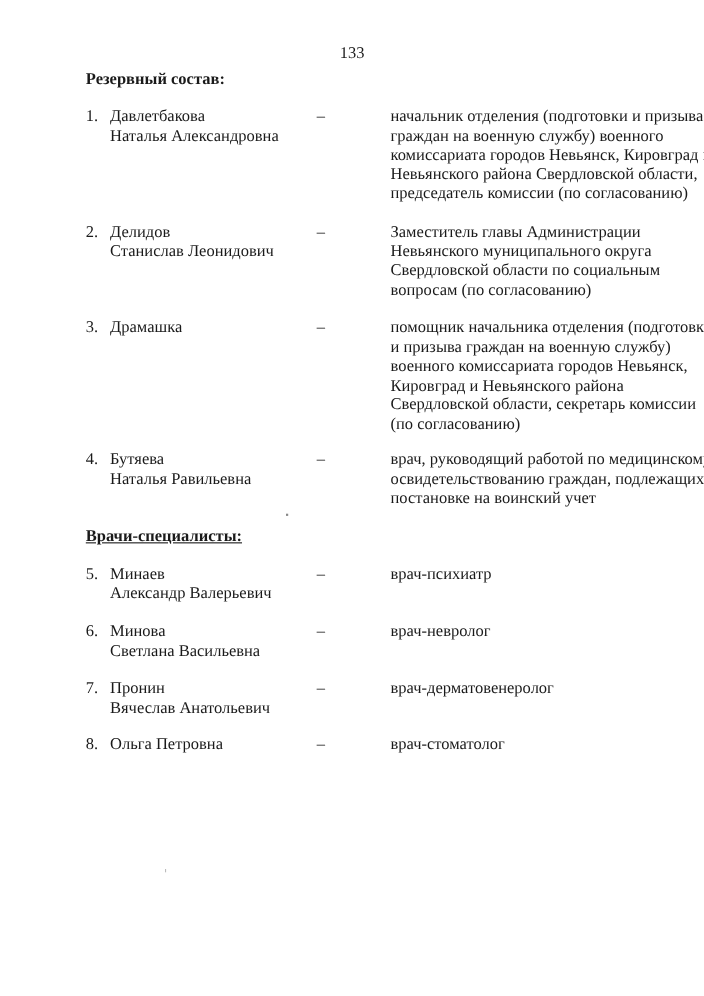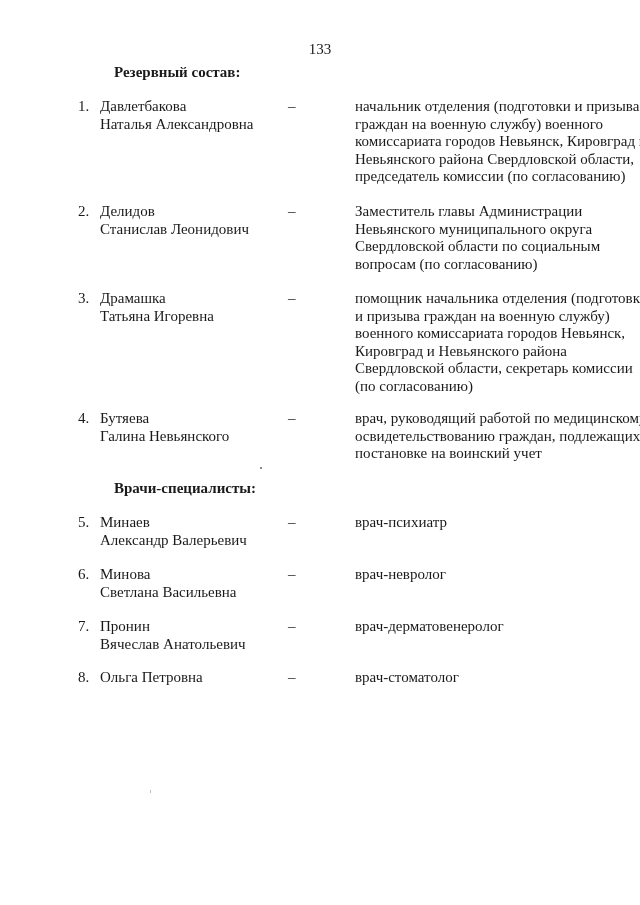--- a/index.html
+++ b/index.html
@@ -2,21 +2,21 @@
 <html><head>
   <meta charset="utf-8">
   <style>
     html, body { margin: 0; padding: 0; background: #ffffff; }
     body {
       width: 640px; height: 905px; position: relative; overflow: hidden;
       font-family: "Liberation Serif", "DejaVu Serif", serif;
       color: #1a1a1a; font-size: 15px; line-height: 17.5px;
     }
     .page-number { position: absolute; top: 41px; left: 0; width: 640px; text-align: center; font-size: 15px; }
-    .heading { position: absolute; left: 78px; font-weight: bold; font-size: 15px; margin-left: 36px; }
+    .heading { position: absolute; left: 78px; font-weight: bold; font-size: 15px; }
     .entry { position: absolute; left: 78px; width: 540px; }
     .num { position: absolute; left: 0; top: 0; }
     .name { position: absolute; left: 22px; top: 0; width: 190px; }
     .name span { display: block; white-space: nowrap; }
     .dash { position: absolute; left: 210px; top: 0; }
     .desc { position: absolute; left: 229px; top: 0; width: 300px; margin-left: 48px; }
     .speck { position: absolute; width: 2px; height: 2px; background: #888; }
   </style>
 </head>
 <body>
@@ -43,39 +43,38 @@
       <span>Станислав Леонидович</span>
     </div>
     <span class="dash">–</span>
     <div class="desc">Заместитель главы Администрации Невьянского муниципального округа Свердловской области по социальным вопросам (по согласованию)</div>
   </div>
 
   <div class="entry" style="top:290px;">
     <span class="num">3.</span>
     <div class="name">
       <span>Драмашка</span>
-      <span>Татьяна Игоревна</span>
     </div>
     <span class="dash">–</span>
     <div class="desc">помощник начальника отделения (подготовки и призыва граждан на военную службу) военного комиссариата городов Невьянск, Кировград и Невьянского района Свердловской области, секретарь комиссии (по согласованию)</div>
   </div>
 
   <div class="entry" style="top:410px;">
     <span class="num">4.</span>
     <div class="name">
       <span>Бутяева</span>
-      <span>Галина Невьянского</span>
+      <span>Наталья Равильевна</span>
     </div>
     <span class="dash">–</span>
     <div class="desc">врач, руководящий работой по медицинскому освидетельствованию граждан, подлежащих постановке на воинский учет</div>
   </div>
 
   <div class="speck" style="left:260px; top:467px;"></div>
 
-  <div class="heading" style="top:480px;">Врачи-специалисты:</div>
+  <div class="heading" style="top:480px;text-decoration:underline;">Врачи-специалисты:</div>
 
   <div class="entry" style="top:514px;">
     <span class="num">5.</span>
     <div class="name">
       <span>Минаев</span>
       <span>Александр Валерьевич</span>
     </div>
     <span class="dash">–</span>
     <div class="desc">врач-психиатр</div>
   </div>

